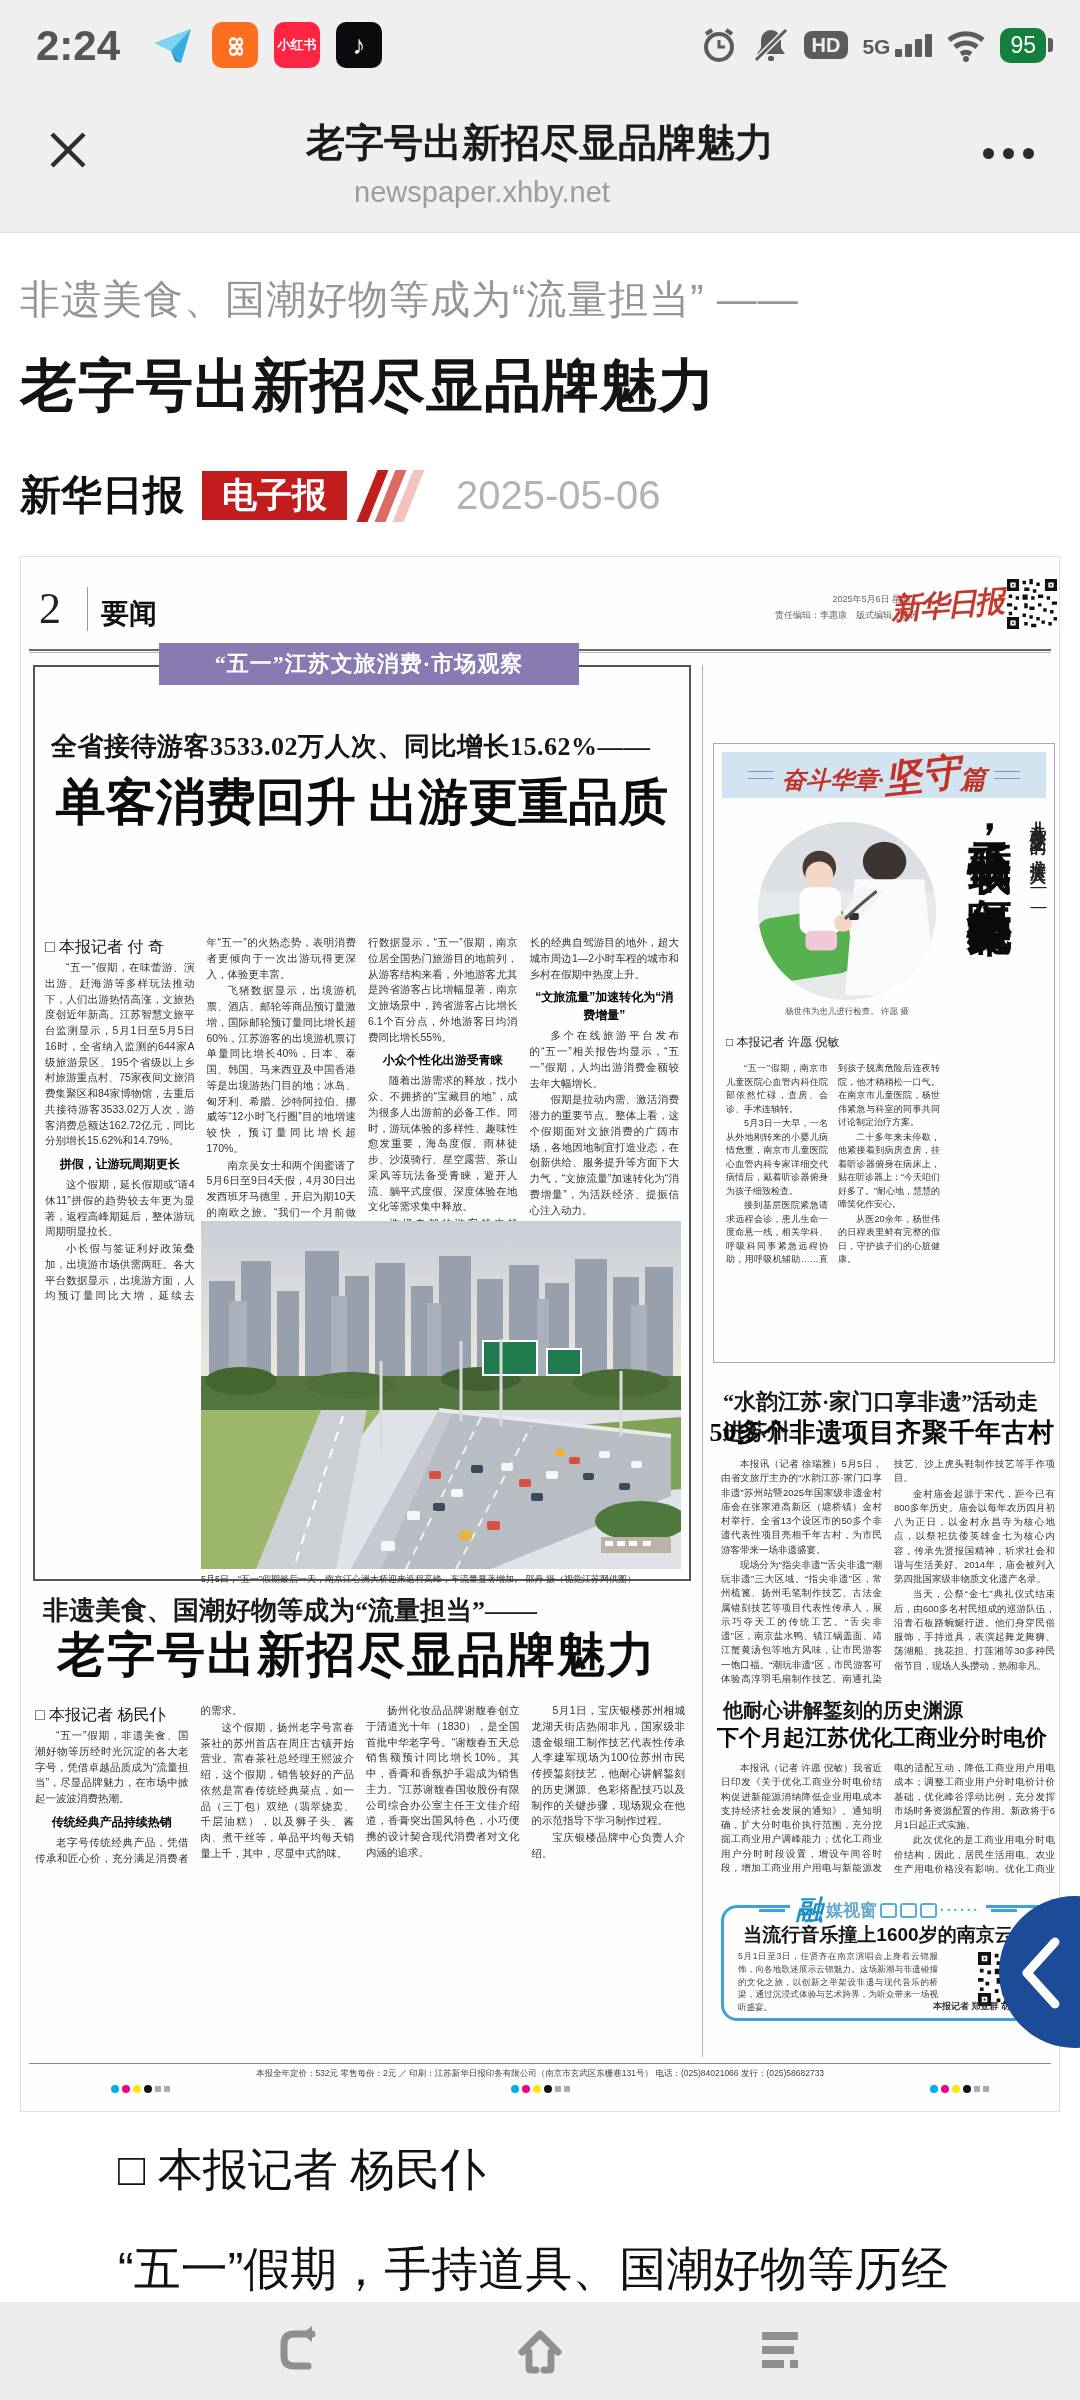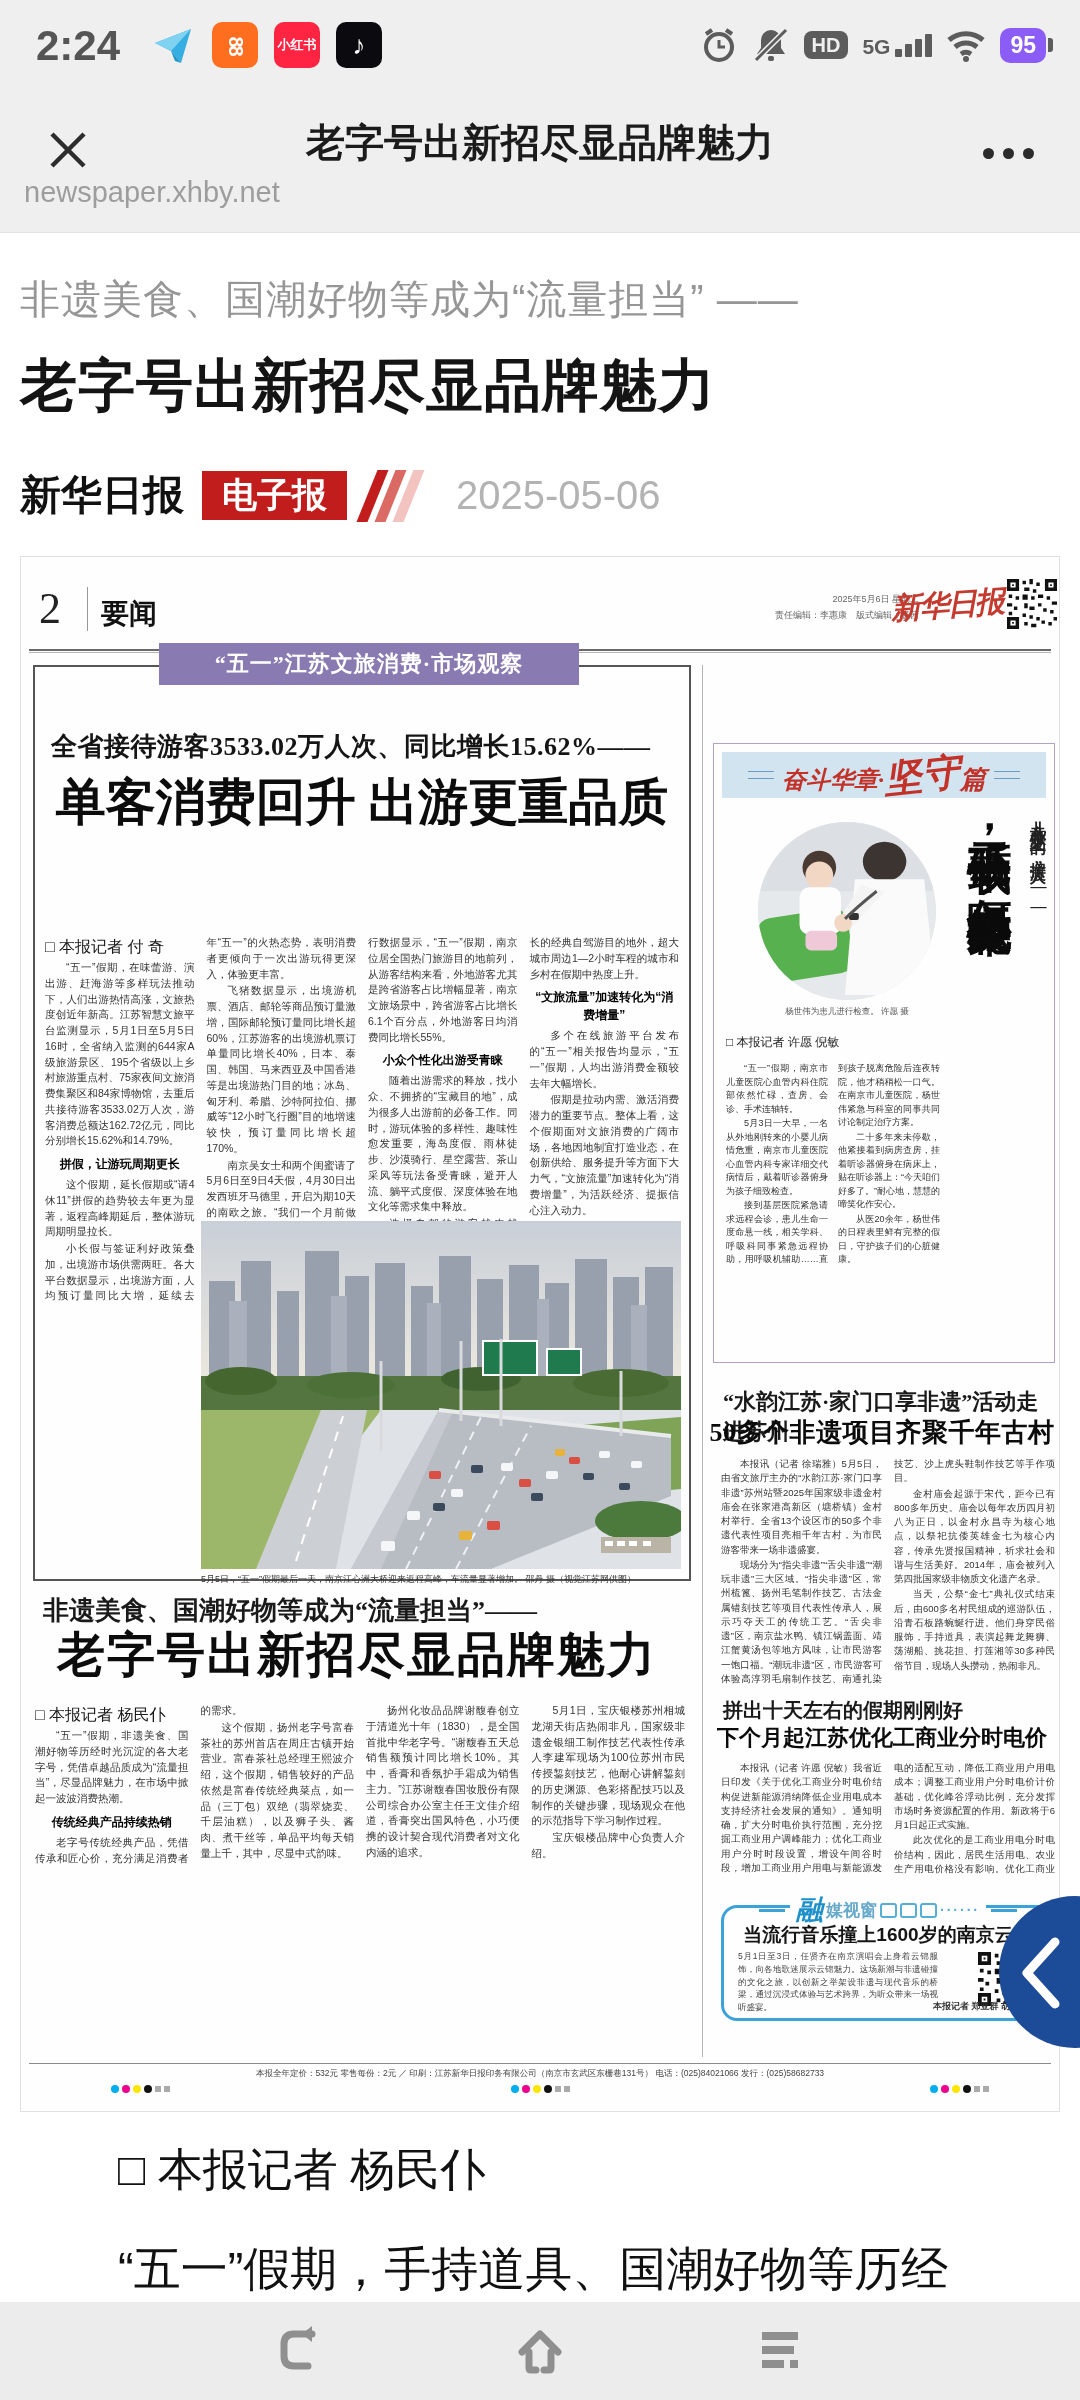--- a/index.html
+++ b/index.html
@@ -15,25 +15,25 @@
   .app-tg{background:transparent;}
   .app-or{background:#ff6d1f;color:#fff;font-weight:800;font-size:20px;}
   .app-or span{transform:rotate(90deg);display:block;letter-spacing:-2px;}
   .app-xhs{background:#ff2442;color:#fff;font-weight:700;font-size:13px;}
   .app-tt{background:#0b0b0f;color:#fff;font-size:26px;}
   .st-right{position:absolute;right:34px;top:26px;display:flex;gap:14px;align-items:center;}
   .st-hd{background:#5c5c5c;color:#efeff0;font-size:20px;font-weight:800;border-radius:8px;padding:4px 8px;line-height:1;}
   .st-5g{display:flex;align-items:flex-end;gap:3px;color:#5c5c5c;}
   .st-5g .lbl{font-size:21px;font-weight:700;line-height:1;margin-right:2px;}
   .bar{width:7px;background:#5c5c5c;border-radius:1px;}
-  .st-batt{position:relative;background:#8b5cf6;color:#fff;font-size:23px;font-weight:700;border-radius:10px;padding:6px 10px;line-height:1;}
+  .st-batt{position:relative;background:#15803d;color:#fff;font-size:23px;font-weight:400;border-radius:10px;padding:6px 10px;line-height:1;}
   .st-batt:after{content:"";position:absolute;right:-7px;top:50%;transform:translateY(-50%);width:5px;height:14px;background:#5c5c5c;border-radius:0 3px 3px 0;}
   .br-close{position:absolute;left:44px;top:126px;width:48px;height:48px;}
   .br-title{position:absolute;left:0;width:1080px;top:116px;text-align:center;font-size:39px;font-weight:700;color:#1b1b1b;}
-  .br-url{position:absolute;left:0;width:964px;top:176px;font-size:29px;color:#9d9d9d;padding-left:24px;}
+  .br-url{position:absolute;left:0;width:964px;top:176px;text-align:center;font-size:29px;color:#9d9d9d;}
   .br-menu{position:absolute;right:46px;top:148px;display:flex;gap:9px;}
   .br-menu i{width:11px;height:11px;border-radius:50%;background:#2c2c2c;}
 
   
   .wk{position:absolute;left:20px;top:272px;width:1040px;font-size:40px;color:#969696;letter-spacing:1px;}
   .wt{position:absolute;left:20px;top:348px;width:1040px;font-size:57px;font-weight:700;color:#141414;letter-spacing:1px;}
   .brandrow{position:absolute;left:20px;top:468px;display:flex;align-items:center;gap:18px;}
   .brand{font-size:41px;font-weight:700;color:#111;}
   .badge{background:#c21d1d;color:#fff;font-size:35px;font-weight:700;padding:6px 20px 8px;line-height:1;}
   .stripes{display:flex;gap:7px;margin-left:2px;}
@@ -406,21 +406,21 @@
 
     <div class="her-kicker serif">“水韵江苏·家门口享非遗”活动走进苏州</div>
     <div class="her-headline serif">50多个非遗项目齐聚千年古村</div>
     <div class="her-cols np-text">
         <p>本报讯（记者 徐瑞雅）5月5日，由省文旅厅主办的“水韵江苏·家门口享非遗”苏州站暨2025年国家级非遗金村庙会在张家港高新区（塘桥镇）金村村举行。全省13个设区市的50多个非遗代表性项目亮相千年古村，为市民游客带来一场非遗盛宴。</p>
         <p>现场分为“指尖非遗”“舌尖非遗”“潮玩非遗”三大区域。“指尖非遗”区，常州梳篦、扬州毛笔制作技艺、古法金属错刻技艺等项目代表性传承人，展示巧夺天工的传统工艺。“舌尖非遗”区，南京盐水鸭、镇江锅盖面、靖江蟹黄汤包等地方风味，让市民游客一饱口福。“潮玩非遗”区，市民游客可体验高淳羽毛扇制作技艺、南通扎染技艺、沙上虎头鞋制作技艺等手作项目。</p>
         <p>金村庙会起源于宋代，距今已有800多年历史。庙会以每年农历四月初八为正日，以金村永昌寺为核心地点，以祭祀抗倭英雄金七为核心内容，传承先贤报国精神，祈求社会和谐与生活美好。2014年，庙会被列入第四批国家级非物质文化遗产名录。</p>
         <p>当天，公祭“金七”典礼仪式结束后，由600多名村民组成的巡游队伍，沿青石板路蜿蜒行进。他们身穿民俗服饰，手持道具，表演起舞龙舞狮、荡湖船、挑花担、打莲湘等30多种民俗节目，现场人头攒动，热闹非凡。</p>
       </div>
 
-    <div class="pow-kicker serif">拼出十天左右的假期刚刚好</div>
+    <div class="pow-kicker serif">他耐心讲解錾刻的历史渊源</div>
     <div class="pow-headline serif">下个月起江苏优化工商业分时电价</div>
     <div class="pow-cols np-text">
         <p>本报讯（记者 许愿 倪敏）我省近日印发《关于优化工商业分时电价结构促进新能源消纳降低企业用电成本支持经济社会发展的通知》。通知明确，扩大分时电价执行范围，充分挖掘工商业用户调峰能力；优化工商业用户分时时段设置，增设午间谷时段，增加工商业用户用电与新能源发电的适配互动，降低工商业用户用电成本；调整工商业用户分时电价计价基础，优化峰谷浮动比例，充分发挥市场时务资源配置的作用。新政将于6月1日起正式实施。</p>
         <p>此次优化的是工商业用电分时电价结构，因此，居民生活用电、农业生产用电价格没有影响。优化工商业分时电价结构，将从整体上降低工商业用户的用电成本，降低执行工商业电价的电动汽车充换电设施的充电成本。</p>
       </div>
 
     <div class="media-box">
       <div class="mv-head">
         <span class="hline"></span>
         <span class="mv-brand">

